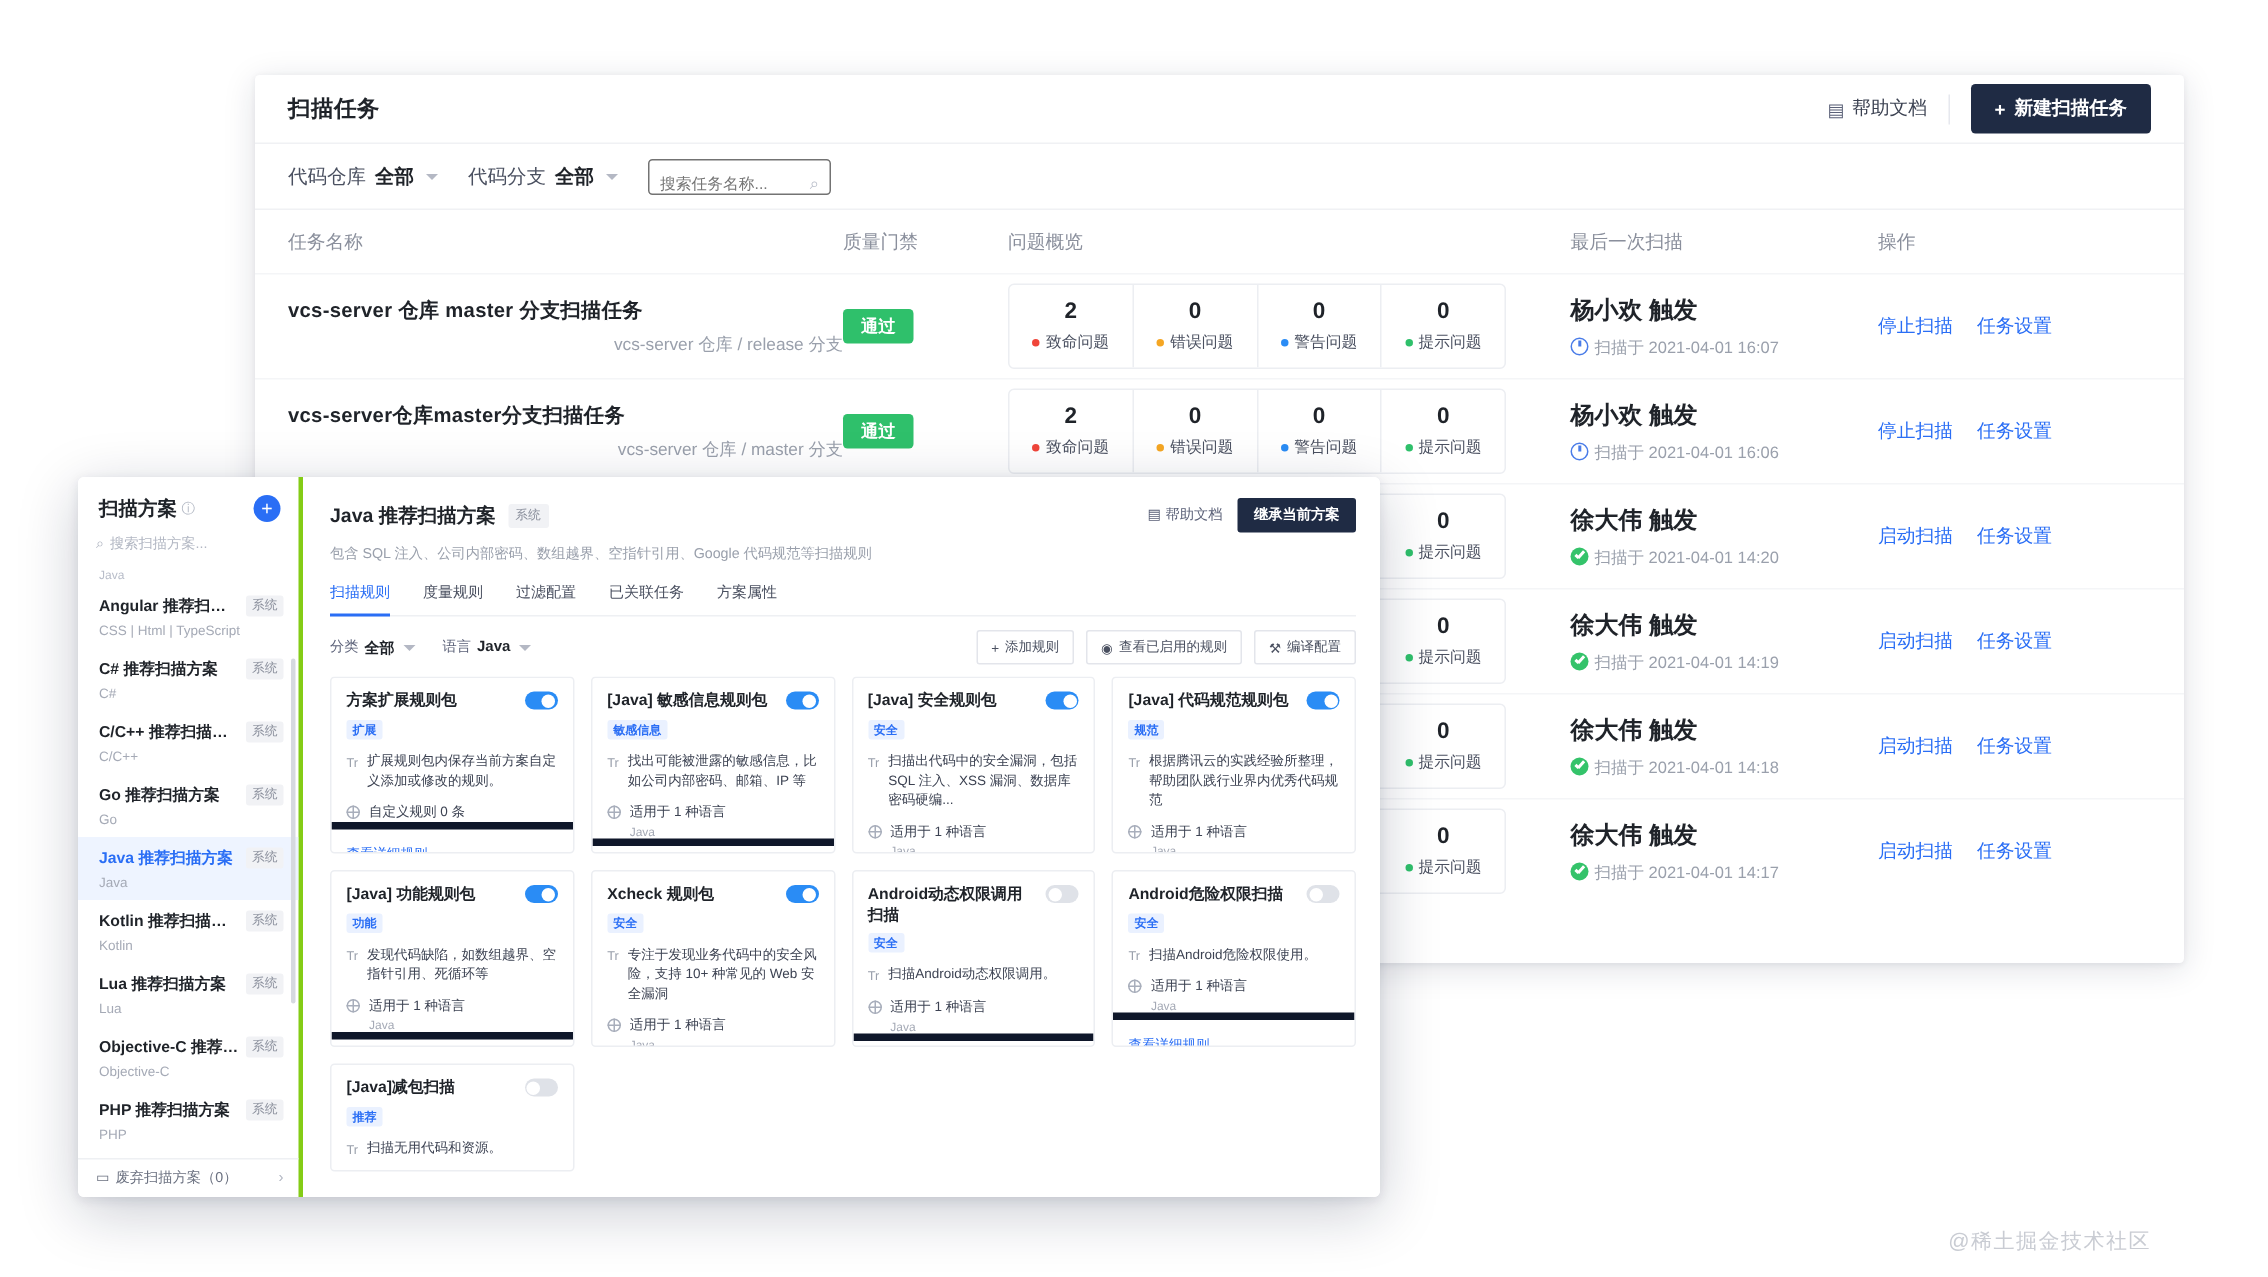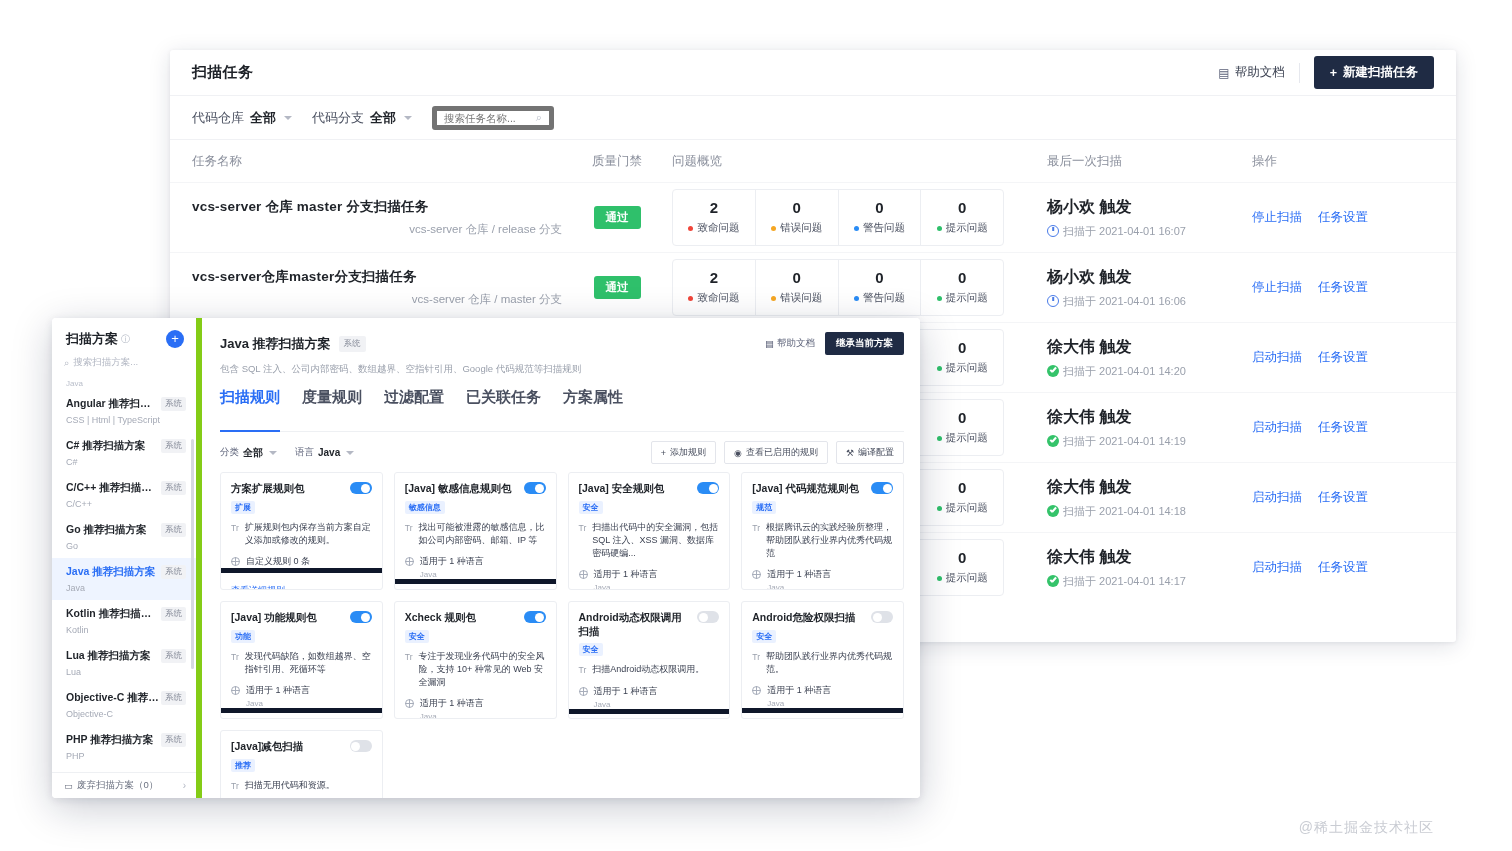--- a/index.html
+++ b/index.html
@@ -36,35 +36,35 @@
 
   .bg-filters {
     height: 44px; display:flex; align-items:center; gap:20px;
     padding: 0 22px; border-bottom:1px solid #f0f1f4;
   }
   .filter-item { display:flex; align-items:center; gap:6px; font-size:13px; color:#1f2329; cursor:pointer;}
   .filter-item .flabel { color:#4a5060; }
   .filter-item .fval { font-weight:700; color:#1f2329; }
   .caret { width:0;height:0;border-left:4px solid transparent;border-right:4px solid transparent;border-top:4px solid #b4b8c4; margin-left:2px;}
   .search-box {
-    width:122px; height:24px; border:5px solid #737373; border-radius:3px; background:#fff;
-    display:flex; align-items:center; padding: 0 7px; gap:4px;
+    width:122px; height:24px; border:1px solid #737373; border-radius:3px; background:#fff;
+    display:flex; align-items:flex-end; padding: 0 7px; gap:4px;
   }
   .search-box input {
     border:none; outline:none; font-size:10.5px; color:#86909c; width:100%;
     font-family:"Liberation Sans", sans-serif; background:transparent;
   }
   .search-box .mag { color:#b8bdc9; font-size:11px; }
 
   .bg-table-head {
     display:flex; align-items:center; height:42px; padding:0 22px;
     font-size:12.5px; color:#8a8f9c;
   }
   .col-name { width:370px; }
-  .col-gate { width:110px;text-align:center; }
+  .col-gate { width:110px; }
   .col-issues { width:375px; }
   .col-last { width:205px; }
   .col-act { flex:1; }
 
   .bg-row { display:flex; align-items:center; min-height:70px; padding:0 22px; border-top:1px solid #f4f5f7;}
   .task-name { font-size:13.5px; font-weight:700; color:#1f2329; letter-spacing:.2px;}
   .task-sub { font-size:11.5px; color:#9aa0ac; margin-top:6px;text-align:right; }
   .gate-badge { display:inline-block; background:#2fc06b; color:#fff; font-size:11.5px; font-weight:700;
       padding:4px 12px; border-radius:3px; }
   .issues-box { display:flex; border:1px solid #eceef2; border-radius:4px; overflow:hidden; width:332px; background:#fff;}
@@ -85,21 +85,21 @@
   .act-link { font-size:12.5px; color:#2a6ef5; cursor:pointer; }
 
   
   #modal {
     position:absolute; left:52px; top:318px; width:868px; height:480px;
     background:#fff; border-radius:4px;
     box-shadow: 0 10px 40px rgba(15,25,55,.22), 0 2px 8px rgba(15,25,55,.10);
     display:flex; overflow:hidden;
   }
   
-  .m-side { width:150px; background:#fff; border-right:6px solid #84cc16; display:flex; flex-direction:column; position:relative;}
+  .m-side { width:150px; background:#fff; border-right:3px solid #84cc16; display:flex; flex-direction:column; position:relative;}
   .m-side-head { display:flex; align-items:center; padding:12px 12px 8px 14px; }
   .m-side-title { font-size:13px; font-weight:700; color:#1f2329; }
   .q-ic { font-size:9px; color:#b0b6c2; margin-left:3px; }
   .add-fab { margin-left:auto; width:18px; height:18px; border-radius:50%; background:#2a6ef5;
       color:#fff; font-size:13px; line-height:17px; text-align:center; cursor:pointer; font-weight:500;}
   .m-side-search { margin:0 10px 6px 12px; display:flex; align-items:center; gap:4px;
       font-size:9.5px; color:#b2b7c3; padding-bottom:4px; }
   .m-side-list { flex:1; overflow:hidden; position:relative; }
   .sch-item { padding:7px 10px 7px 14px; cursor:pointer; position:relative;}
   .sch-item.active { background:#eef4ff; }
@@ -118,21 +118,21 @@
   .m-main-head { padding:14px 16px 0 18px; }
   .m-h-row { display:flex; align-items:center; }
   .m-title { font-size:13px; font-weight:700; color:#1f2329; }
   .m-sys-tag { font-size:8.5px; color:#8a8f9c; background:#f1f2f5; border-radius:2px; padding:2px 5px; margin-left:8px;}
   .m-head-right { margin-left:auto; display:flex; align-items:center; gap:10px;}
   .m-help { font-size:9.5px; color:#5b6178; display:flex; align-items:center; gap:3px;}
   .btn-inherit { background:#1f2b44; color:#fff; font-size:9.5px; font-weight:600; border:none;
       border-radius:2px; padding:5px 11px; cursor:pointer; white-space:nowrap;}
   .m-desc { font-size:9.5px; color:#9aa0ac; margin-top:8px; }
   .m-tabs { display:flex; gap:22px; margin-top:12px; border-bottom:1px solid #eef0f3; padding-left:0;}
-  .m-tab { font-size:15px; color:#4a5060; padding-bottom:24px; cursor:pointer; position:relative; font-weight:700;}
+  .m-tab { font-size:10px; color:#4a5060; padding-bottom:8px; cursor:pointer; position:relative; font-weight:400;}
   .m-tab.active { color:#2a6ef5; }
   .m-tab.active::after { content:""; position:absolute; left:0; right:0; bottom:-1px; height:2px; background:#2a6ef5;}
 
   .m-toolbar { display:flex; align-items:center; padding:9px 16px 8px 18px; gap:18px;}
   .tb-filter { display:flex; align-items:center; gap:4px; font-size:9.5px; color:#5b6178; cursor:pointer;}
   .tb-filter b { color:#1f2329; font-size:10px;}
   .tb-right { margin-left:auto; display:flex; gap:8px;}
   .tb-btn { border:1px solid #e3e5eb; background:#fff; border-radius:2px; font-size:9px; color:#4a5060;
       padding:4px 9px; cursor:pointer; display:flex; align-items:center; gap:4px; white-space:nowrap;
       font-family:"Liberation Sans",sans-serif;}
@@ -764,21 +764,21 @@
                   </div>
                 </div></div>
               <div class="rcard-foot"></div>
             </div>
             <div class="rcard">
               <div class="rcard-body"><div class="rc-top">
                   <span class="rc-title">Android危险权限扫描</span>
                   <span class="toggle"></span>
                 </div><span class="rc-tag">安全</span><div class="rc-desc">
                   <span class="rc-ic">Tr</span>
-                  <span class="rc-text">帮助团队践行业界内优秀代码规范。</span>
+                  <span class="rc-text">扫描Android危险权限使用。</span>
                 </div><div class="rc-meta">
                   <span class="rc-meta-ic"></span>
                   <div>
                     <div class="rc-meta-main">适用于 1 种语言</div>
                     <div class="rc-meta-sub">Java</div>
                   </div>
                 </div></div>
               <div class="rcard-foot"><span class="rc-link">查看详细规则</span></div>
             </div>
             <div class="rcard clipped">

